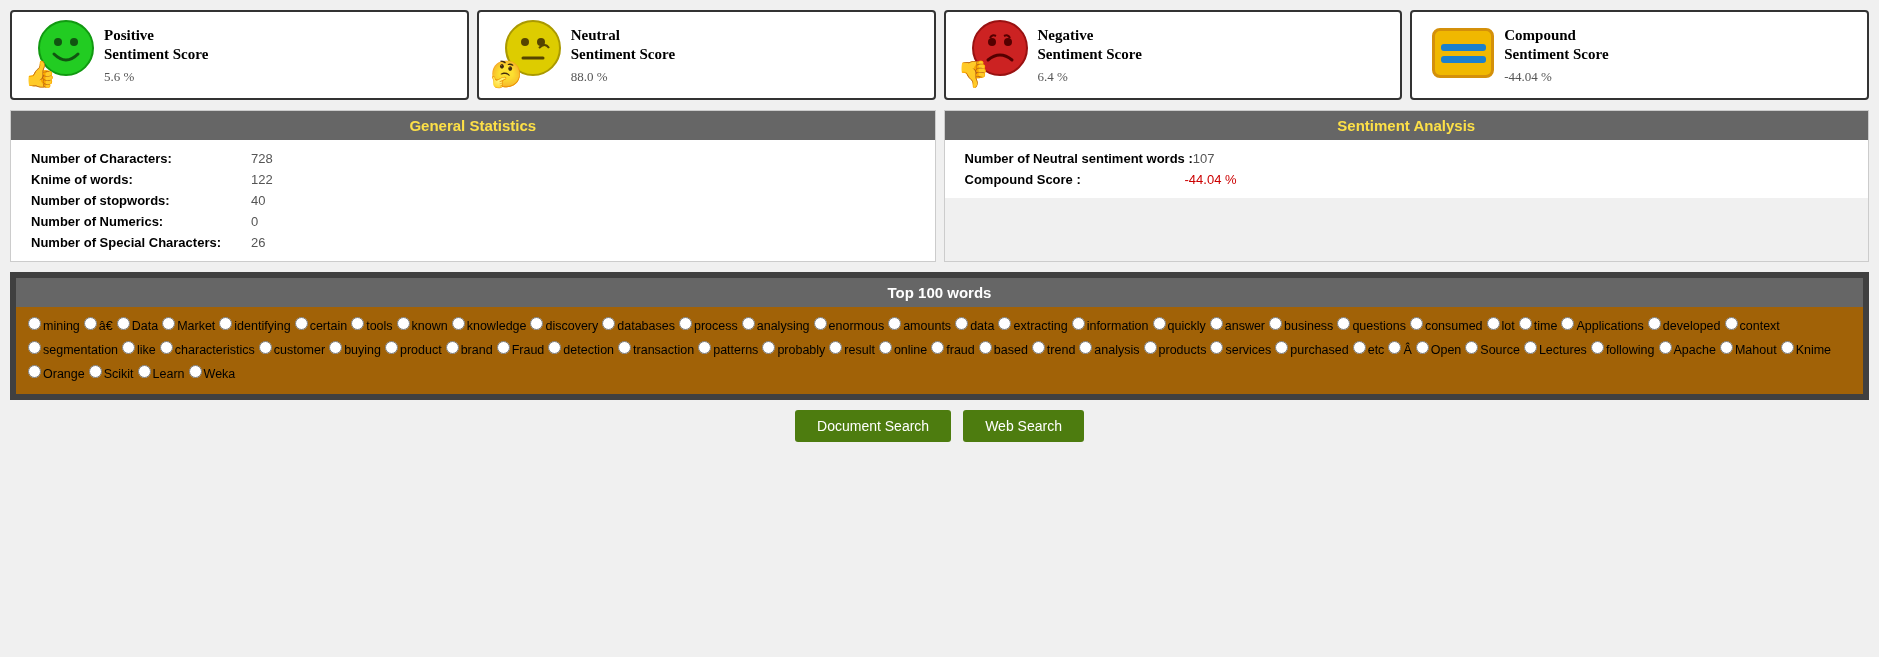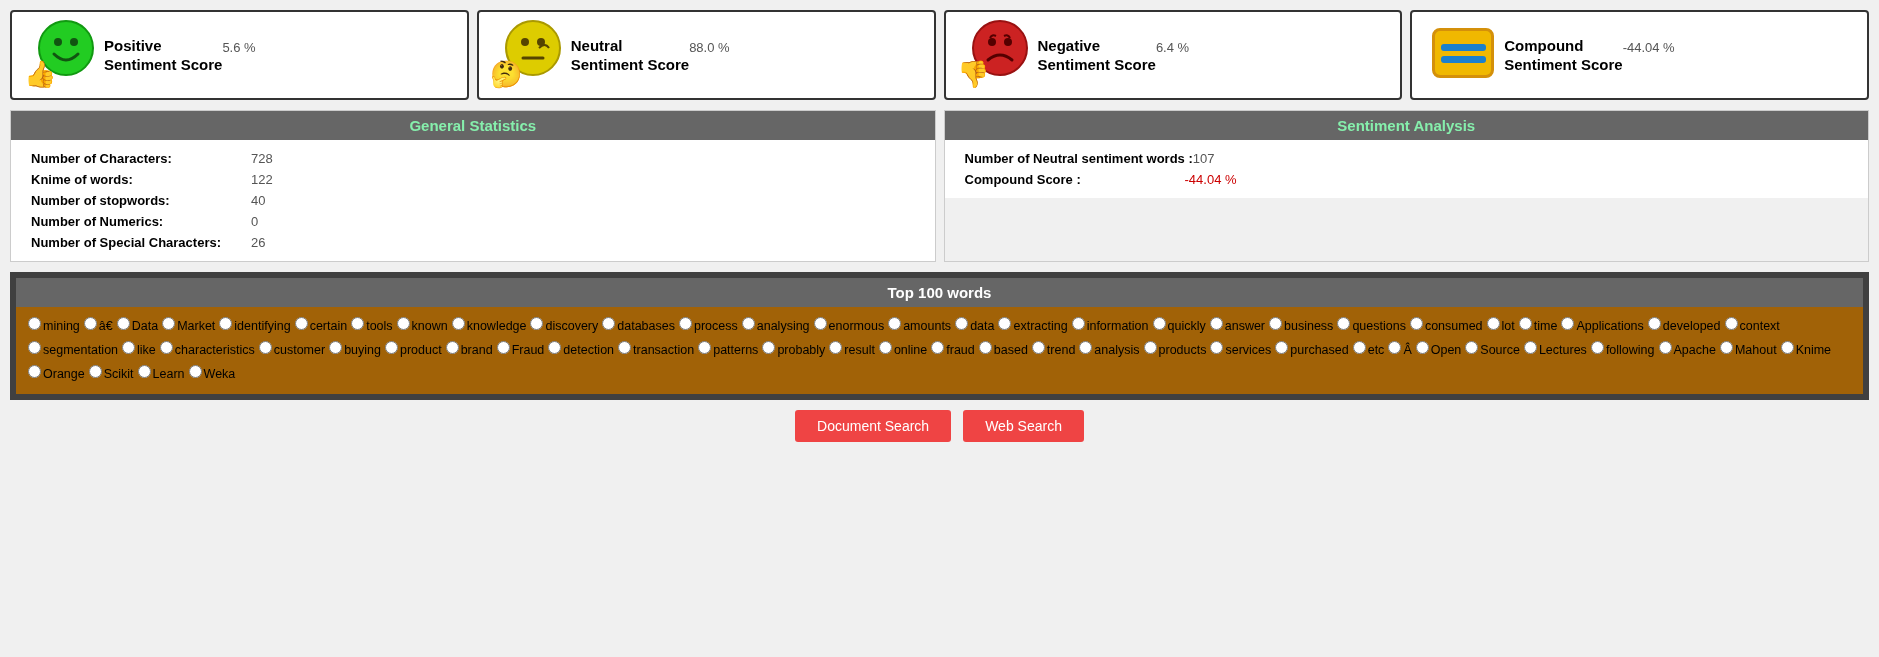--- a/index.html
+++ b/index.html
@@ -27,21 +27,22 @@
       min-height: 90px;
     }
     .sentiment-card .emoji-container {
       position: relative;
       width: 70px;
       height: 70px;
       flex-shrink: 0;
     }
     .card-text {
       display: flex;
-      flex-direction: row;
+      flex-direction: column;
+      font-family: Liberation Serif, serif;
     }
     .card-title {
       font-weight: bold;
       font-size: 15px;
       line-height: 1.3;
     }
     .card-score {
       font-size: 13px;
       color: #555;
       margin-top: 4px;
@@ -52,21 +53,21 @@
       display: flex;
       gap: 8px;
       margin-bottom: 10px;
     }
     .stats-table-container {
       flex: 1;
       border: 1px solid #ccc;
     }
     .stats-header {
       background: #666;
-      color: #86efac;
+      color: #fde047;
       font-weight: bold;
       text-align: center;
       padding: 6px;
       font-size: 15px;
     }
     .stats-body {
       background: #fff;
       padding: 8px 20px;
     }
     .stat-row {
@@ -117,21 +118,21 @@
     }
 
     
     .buttons-row {
       display: flex;
       justify-content: center;
       gap: 12px;
       margin-top: 10px;
     }
     .action-button {
-      background: #ef4444;
+      background: #4d7c0f;
       color: white;
       border: none;
       padding: 8px 22px;
       font-size: 14px;
       cursor: pointer;
       border-radius: 3px;
     }
 
     
     .compound-emoji {

